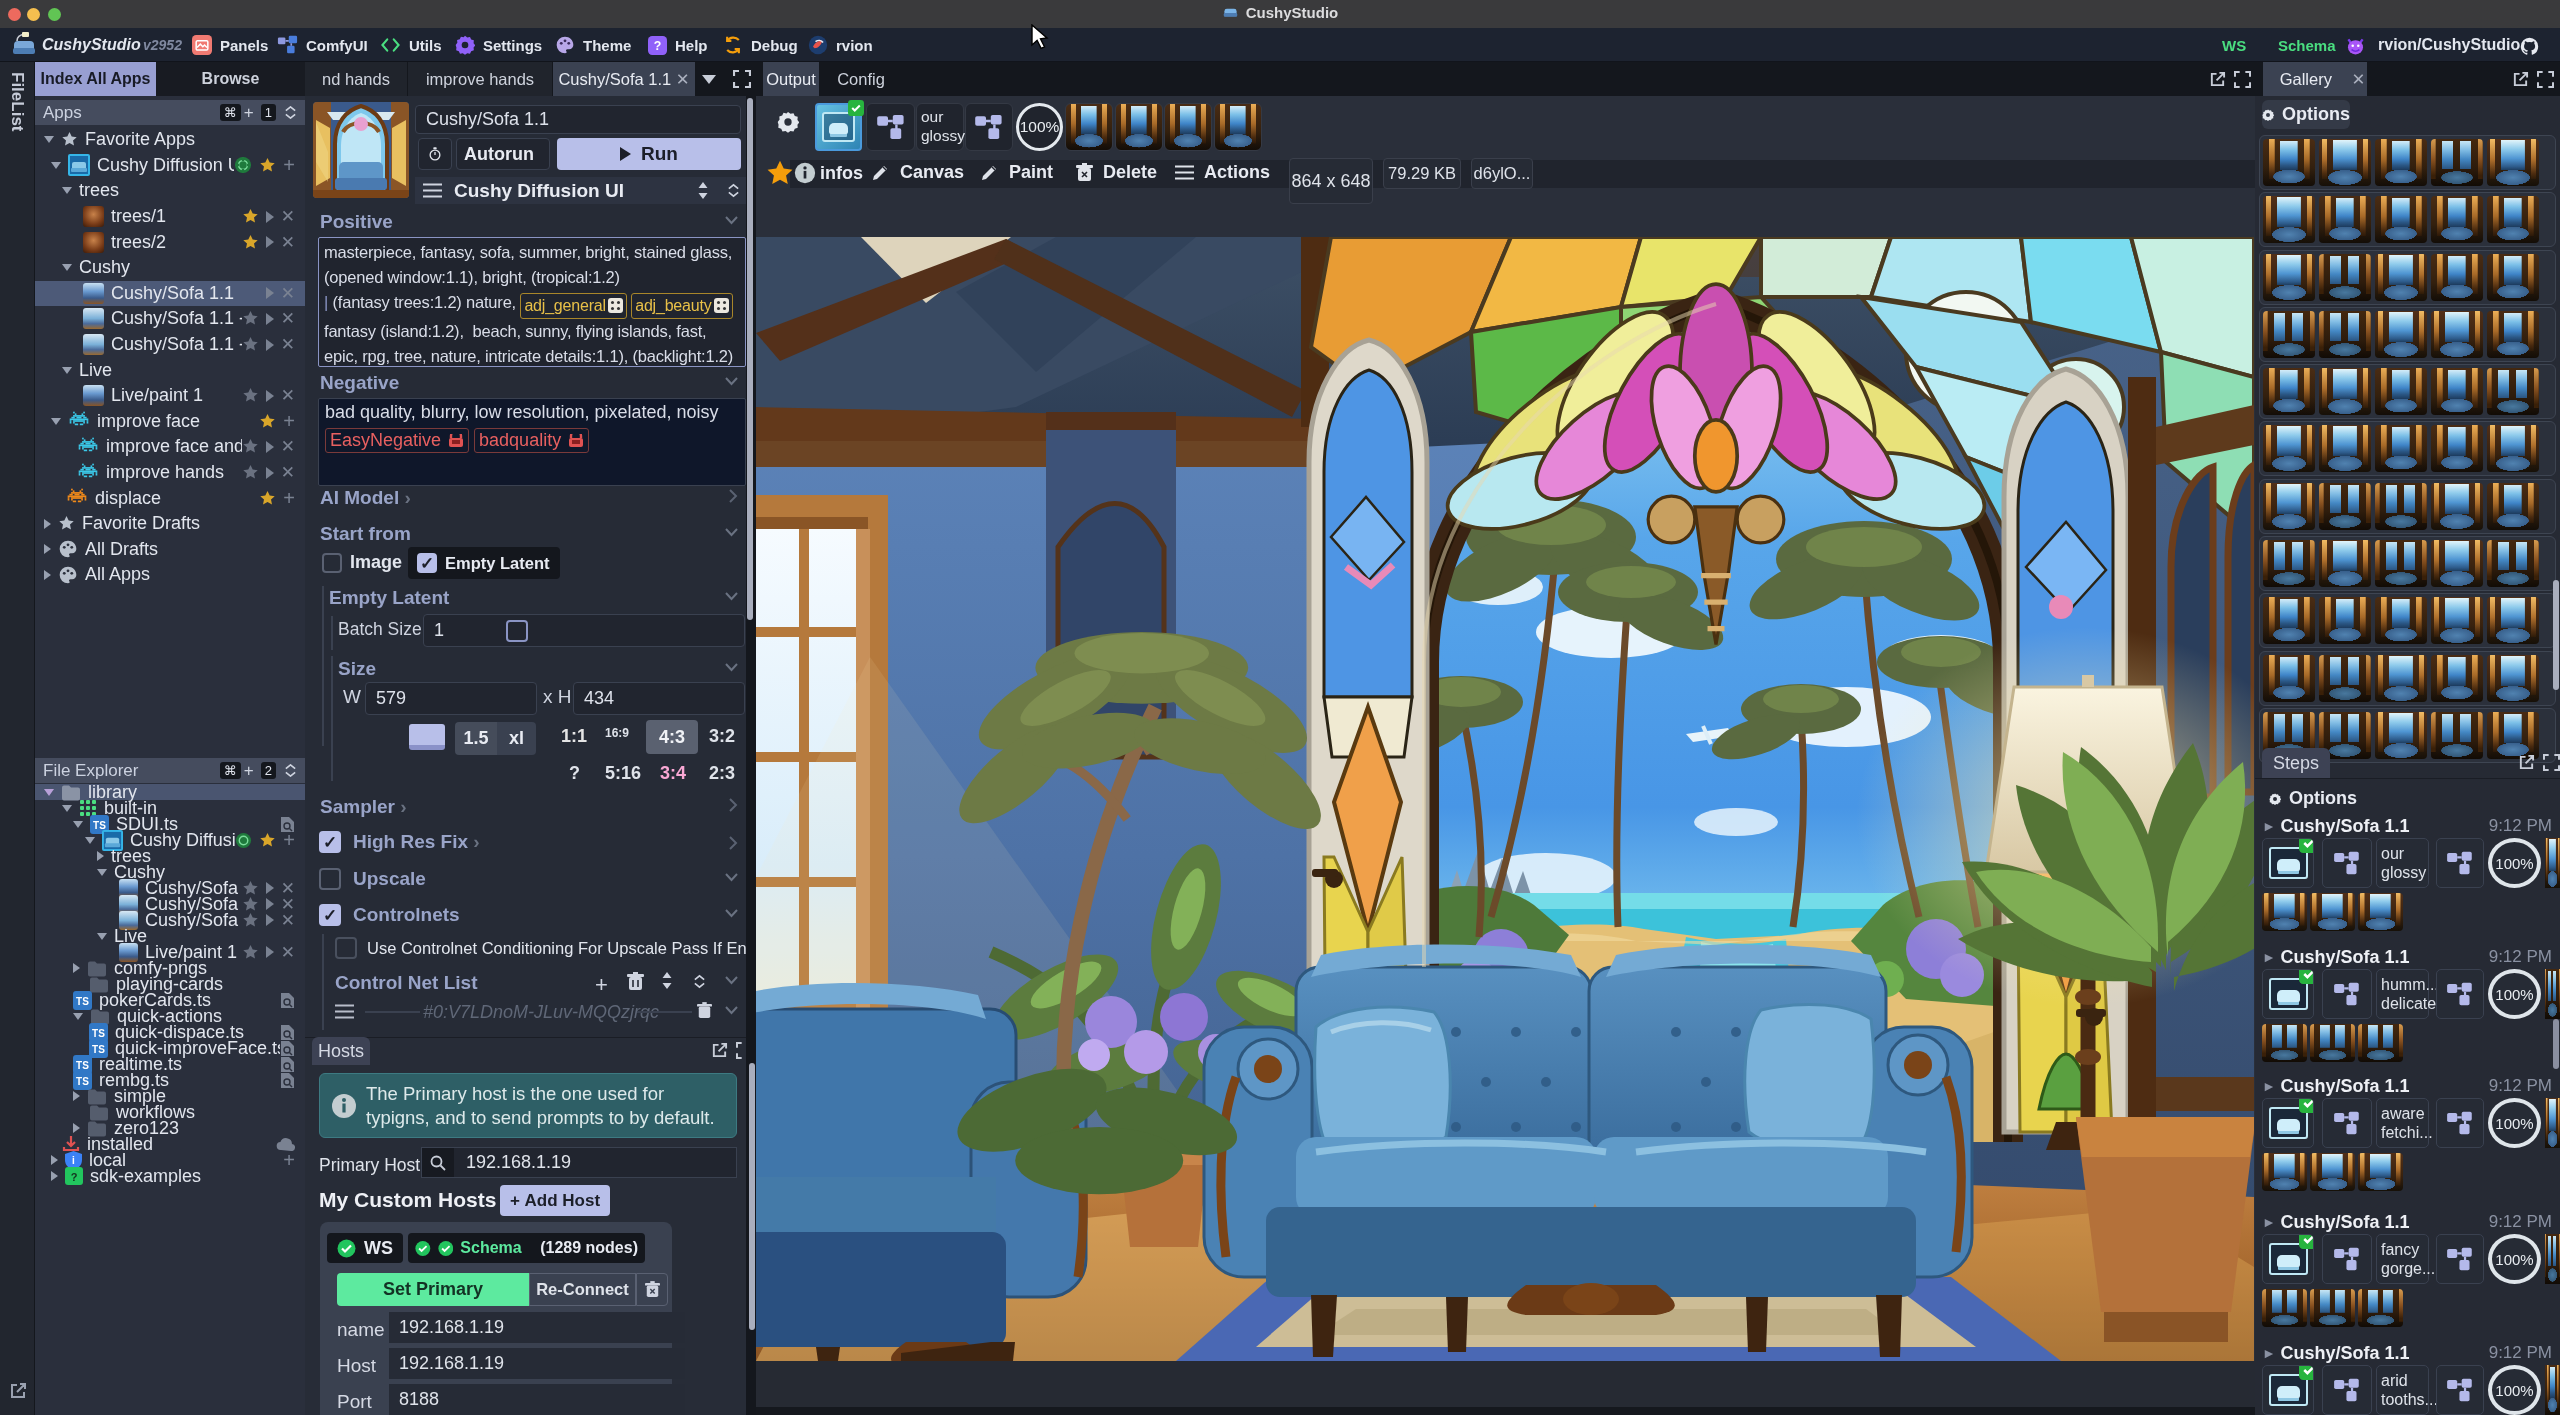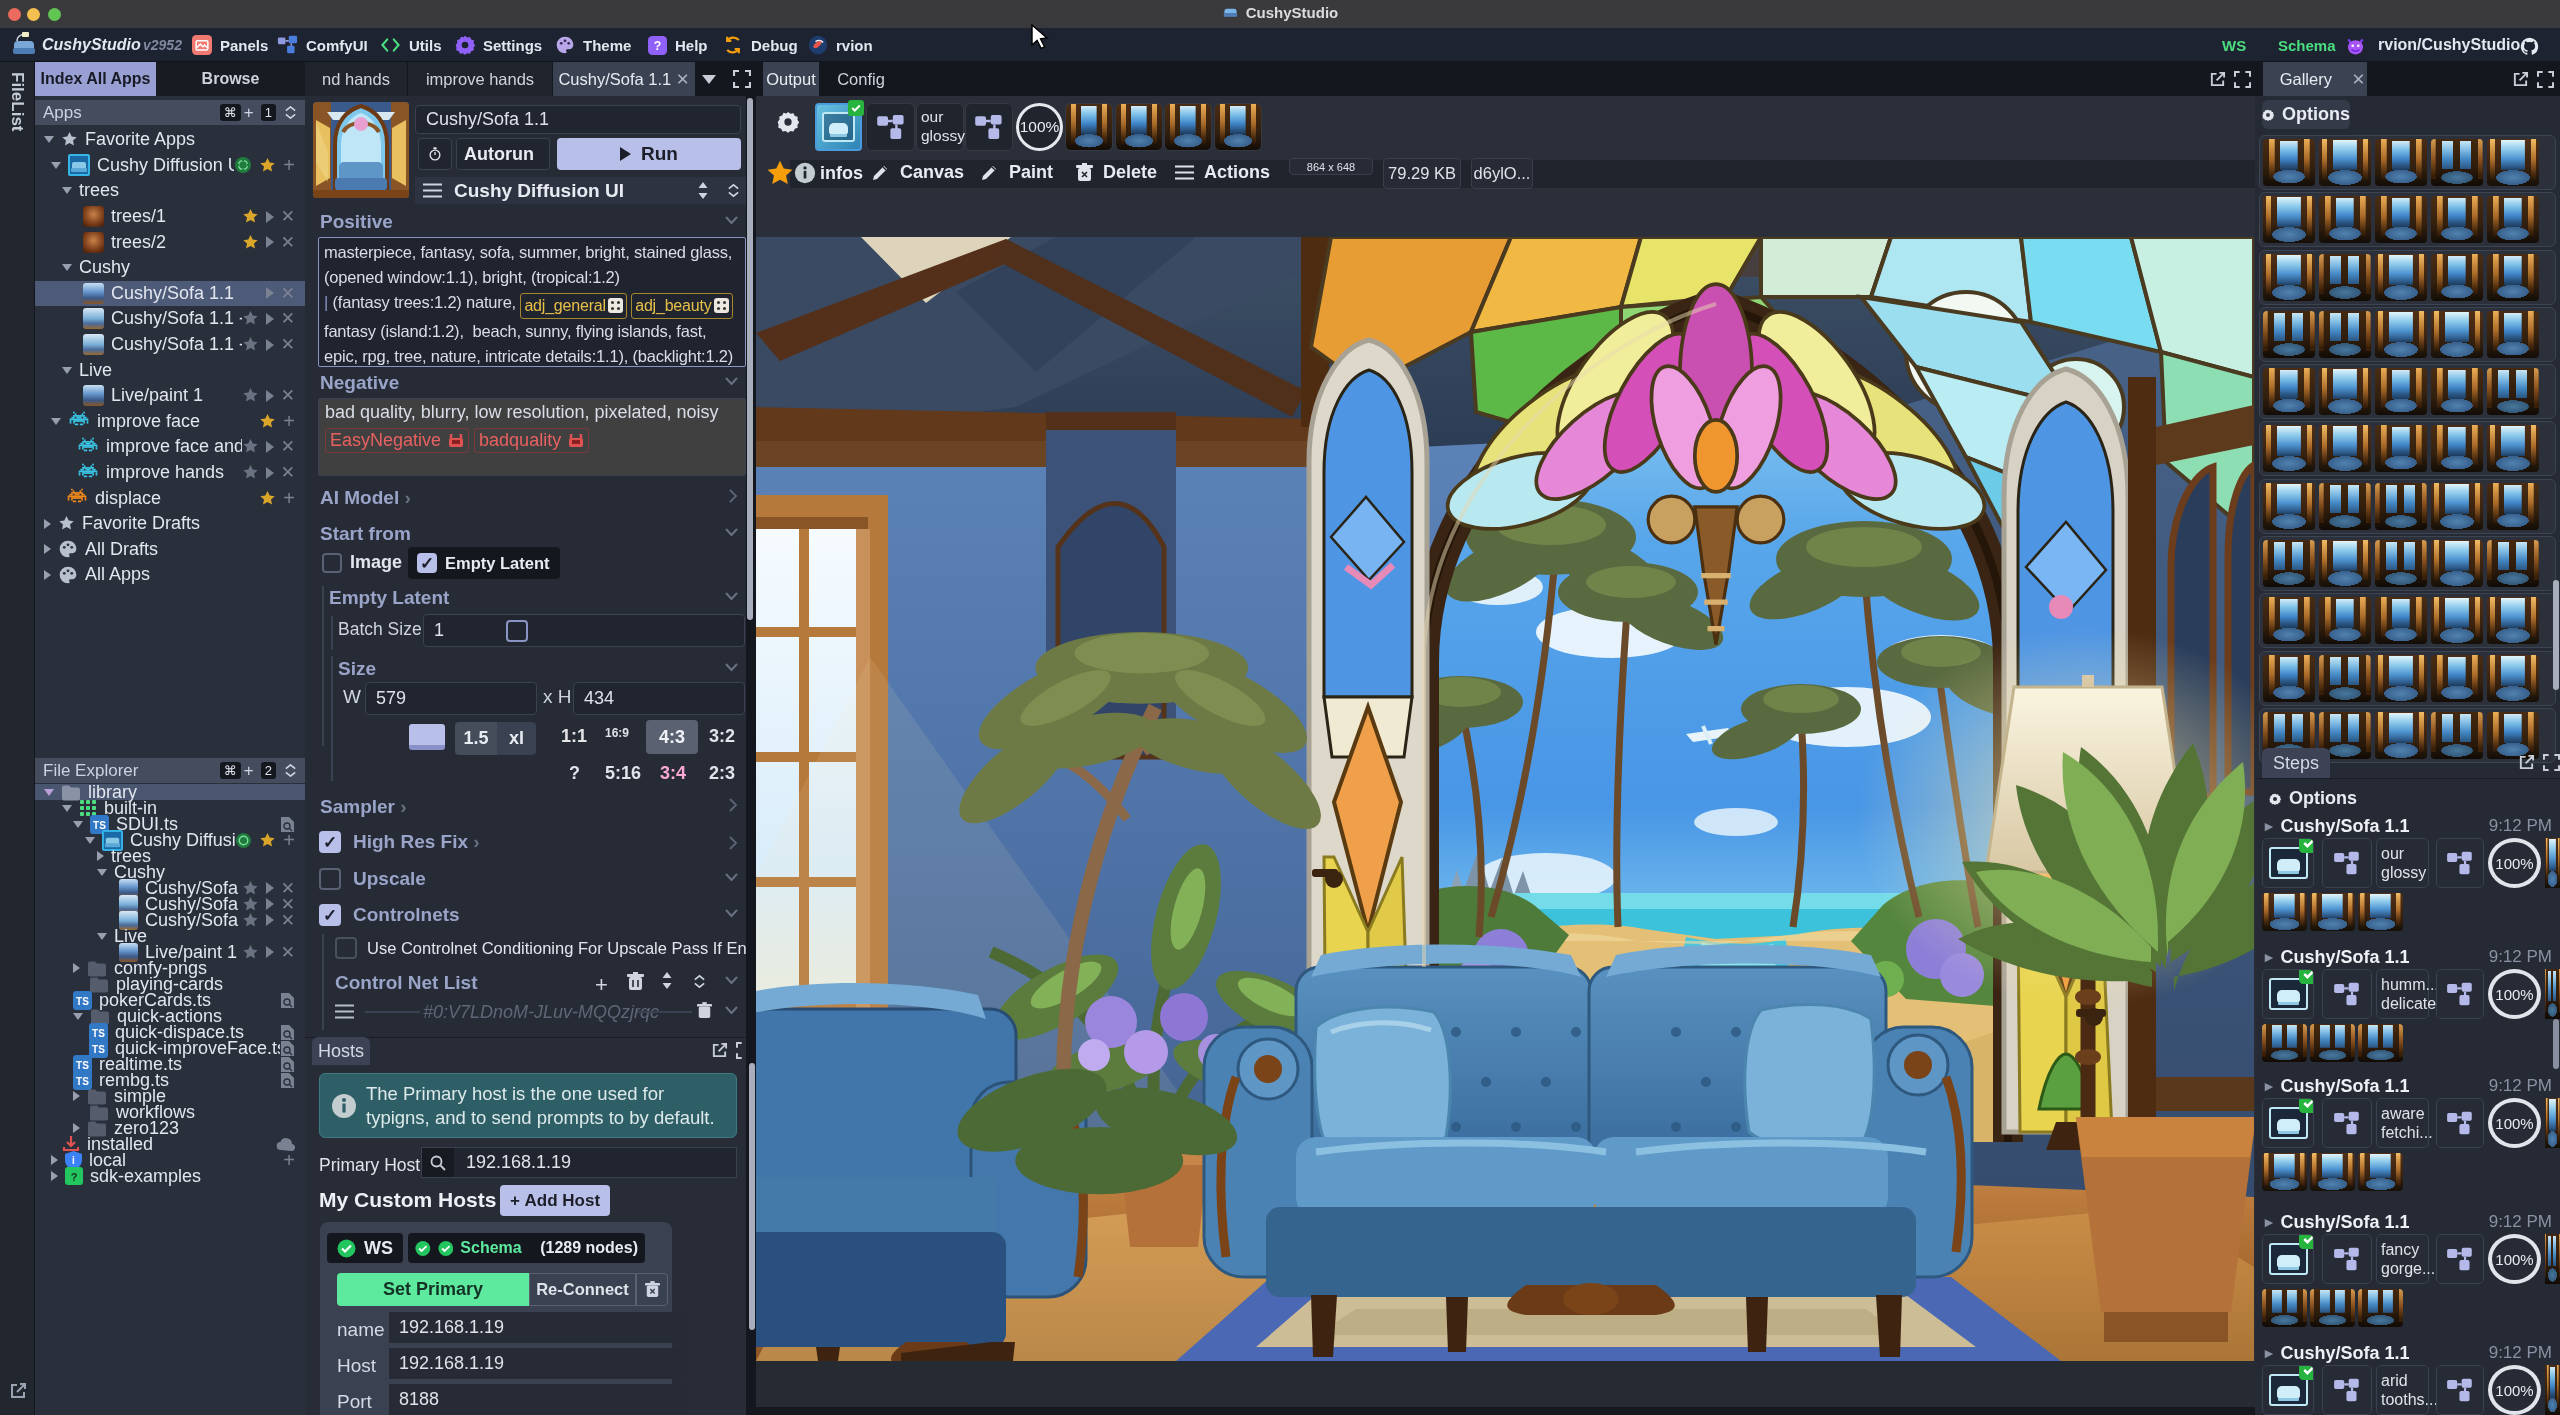--- a/index.html
+++ b/index.html
@@ -808,21 +808,21 @@
             <circle cx="4.5" cy="10.5" r="1.5" fill="#333"></circle>
             <circle cx="10.5" cy="10.5" r="1.5" fill="#333"></circle>
           </svg></span><br>
       fantasy (island:1.2),&nbsp; beach, sunny, flying islands, fast,<br>
       epic, rpg, tree, nature, intricate details:1.1), (backlight:1.2)
     </div>
     <div class="seclbl abs" style="left:15px;top:276px">Negative</div>
     <svg class="abs" style="left:420px;top:281px" width="13" height="9">
         <path d="M1 1l5.5 6L12 1" stroke="#6a7282" stroke-width="2" fill="none"></path>
       </svg>
-    <div class="abs" style="left:13px;top:302px;width:428px;height:78px;background:#404040;border:1px solid #3a4150;border-radius:2px;color:#d9dde8;font-size:18px;padding:3px 6px;white-space:nowrap;overflow:hidden">
+    <div class="abs" style="left:13px;top:302px;width:428px;height:88px;background:#0f172a;border:1px solid #3a4150;border-radius:2px;color:#d9dde8;font-size:18px;padding:3px 6px;white-space:nowrap;overflow:hidden">
       bad quality, blurry, low resolution, pixelated, noisy<br>
       <span class="rtag">EasyNegative&nbsp;<svg width="16" height="14" viewBox="0 0 16 14">
             <rect x="1" y="4" width="14" height="9" rx="2" fill="#e05252"></rect>
             <path d="M3 4V2a5 5 0 0110 0v2" stroke="#e05252" stroke-width="2.4" fill="none"></path>
             <rect x="4" y="6" width="8" height="4" fill="#8a2020"></rect>
           </svg></span> <span class="rtag">badquality&nbsp;<svg width="16" height="14" viewBox="0 0 16 14">
             <rect x="1" y="4" width="14" height="9" rx="2" fill="#e05252"></rect>
             <path d="M3 4V2a5 5 0 0110 0v2" stroke="#e05252" stroke-width="2.4" fill="none"></path>
             <rect x="4" y="6" width="8" height="4" fill="#8a2020"></rect>
           </svg></span>
@@ -1040,21 +1040,21 @@
         </svg>Paint</div>
     <div class="abs" style="left:320px;top:66px;display:flex;align-items:center;gap:10px;color:#e8ebf2;font-size:18px;font-weight:bold"><svg width="17" height="19" viewBox="0 0 17 19">
           <rect x="2" y="5" width="13" height="13" rx="2" fill="#dfe3ea"></rect>
           <rect x="0" y="2" width="17" height="3" rx="1" fill="#dfe3ea"></rect>
           <rect x="6" y="0" width="5" height="3" fill="#dfe3ea"></rect>
           <path d="M6 9l5 5M11 9l-5 5" stroke="#20242d" stroke-width="1.6"></path>
         </svg>Delete</div>
     <div class="abs" style="left:419px;top:66px;display:flex;align-items:center;gap:10px;color:#e8ebf2;font-size:18px;font-weight:bold"><svg width="19" height="15" viewBox="0 0 19 15">
           <path d="M0 1.5h19M0 7.5h19M0 13.5h19" stroke="#dfe3ea" stroke-width="2.2"></path>
         </svg>Actions</div>
-    <div class="chip" style="left:533px;top:62px;width:84px;height:17px;font-size:11px;white-space:nowrap">864 x 648</div>
+    <div class="chip" style="left:533px;top:62px;width:84px;height:46px;font-size:18px;white-space:nowrap">864 x 648</div>
     <div class="chip" style="left:627px;top:62px;width:78px;height:31px;font-size:16.5px;white-space:nowrap">79.29 KB</div>
     <div class="chip" style="left:715px;top:62px;width:62px;height:31px;font-size:16.5px;white-space:nowrap">d6ylO...</div>
     <div class="abs" id="artwrap" style="left:0;top:141px;width:1498px;height:1124px"><svg width="1498" height="1124" viewBox="0 0 1498 1124" preserveAspectRatio="none">
 <defs>
 <linearGradient id="sky" x1="0" y1="0" x2="0" y2="1">
  <stop offset="0" stop-color="#9cd8f4"></stop>
               <stop offset=".28" stop-color="#58a6ea"></stop>
               <stop offset=".6" stop-color="#4896e6"></stop>
               <stop offset=".8" stop-color="#84ccf0"></stop>
               <stop offset="1" stop-color="#b6e4f6"></stop>

